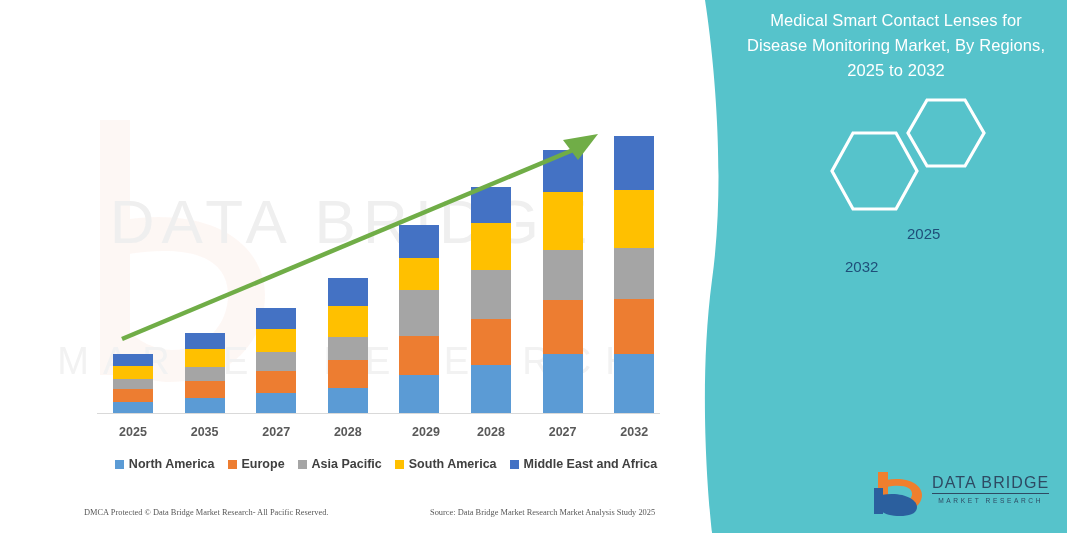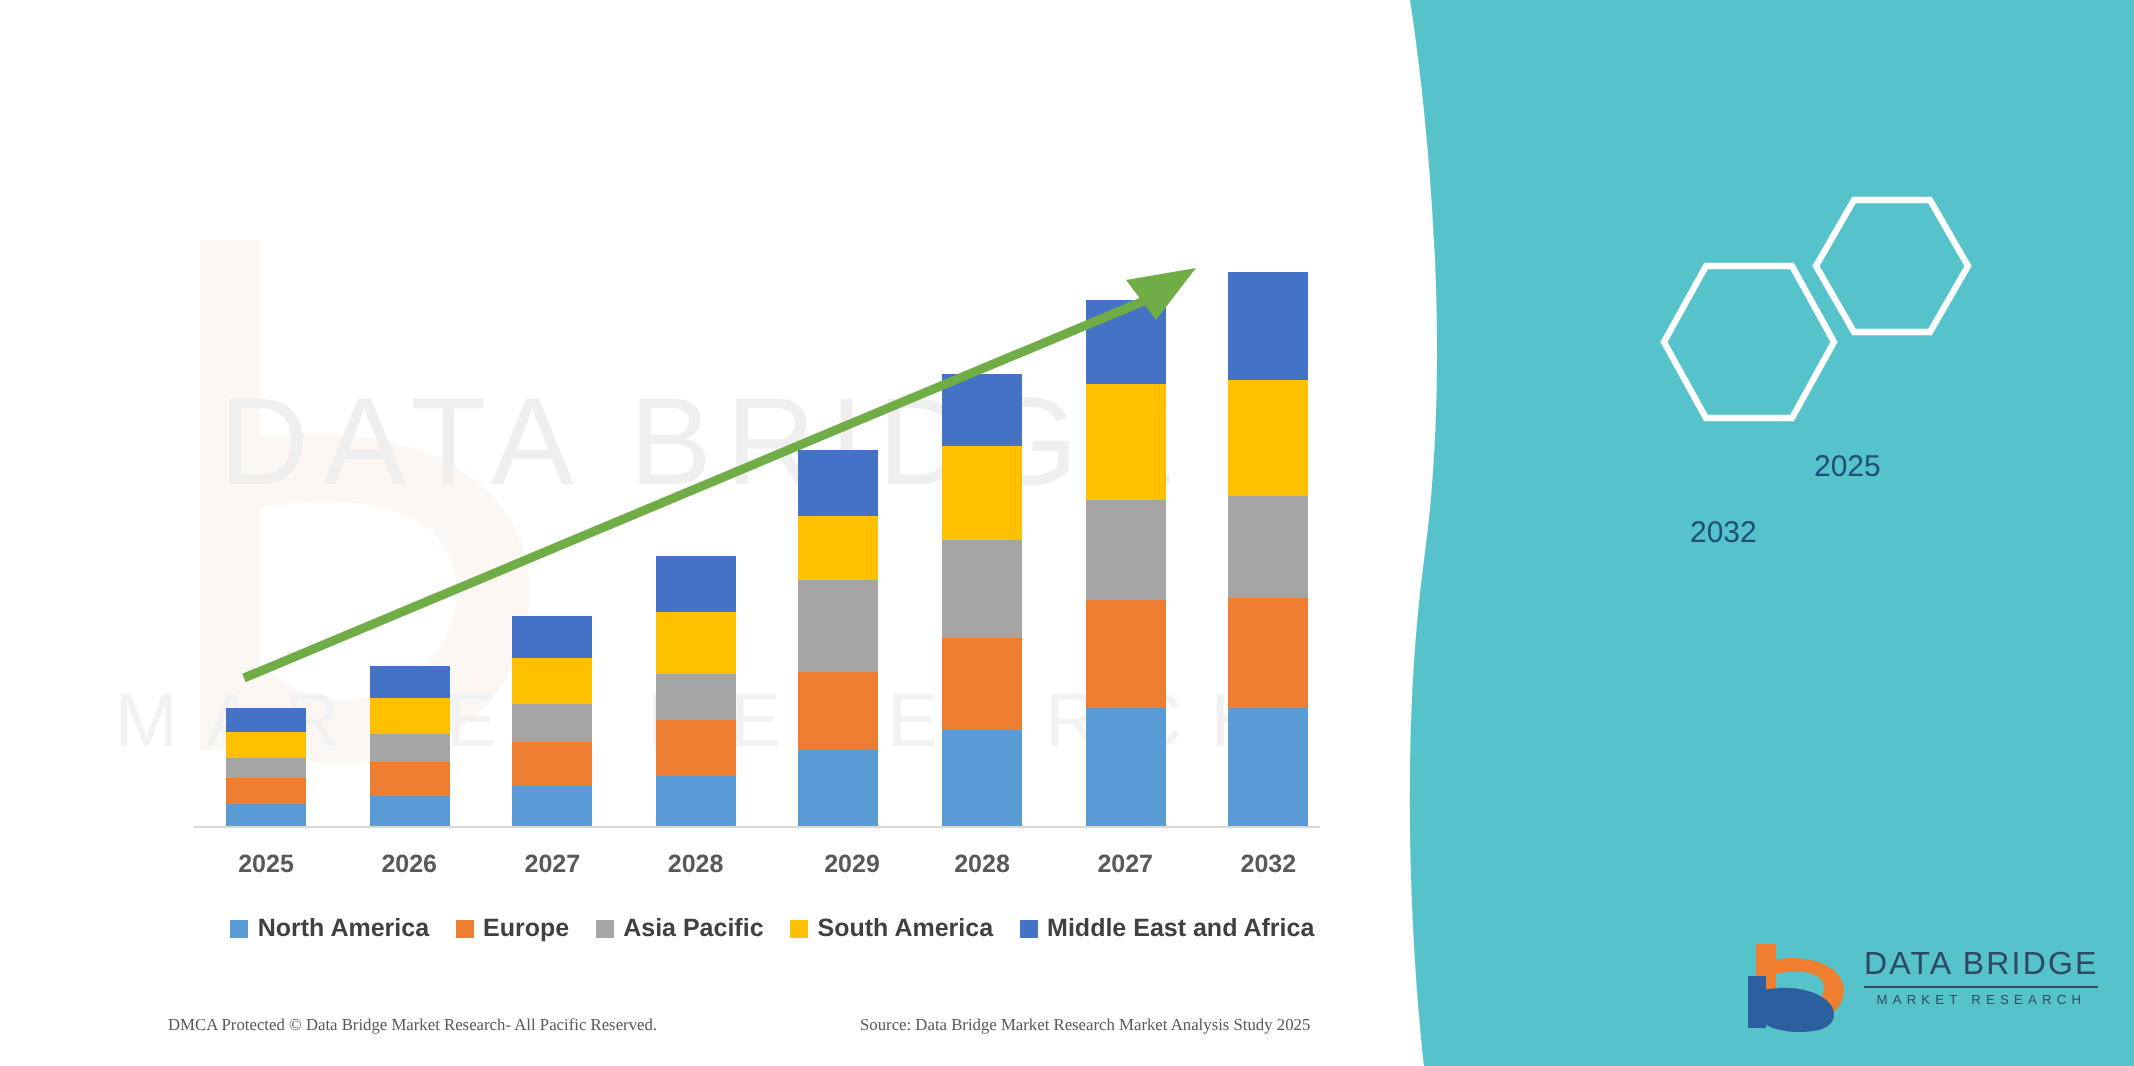--- a/index.html
+++ b/index.html
@@ -179,21 +179,21 @@
           <div class="seg" title="North America 2032" style="height: 59px; top: 354px; background: rgb(91, 155, 213);"></div>
           <div class="seg" title="Europe 2032" style="height: 55px; top: 299px; background: rgb(237, 125, 49);"></div>
           <div class="seg" title="Asia Pacific 2032" style="height: 51px; top: 248px; background: rgb(165, 165, 165);"></div>
           <div class="seg" title="South America 2032" style="height: 58px; top: 190px; background: rgb(255, 192, 0);"></div>
           <div class="seg" title="Middle East and Africa 2032" style="height: 54px; top: 136px; background: rgb(68, 114, 196);"></div>
         </div>
       </div>
     <div class="axis-line"></div>
     <div id="xlabels">
         <div class="xlabel" style="left: 103px;">2025</div>
-        <div class="xlabel" style="left: 174.6px;">2026</div>
+        <div class="xlabel" style="left: 174.6px;">2035</div>
         <div class="xlabel" style="left: 246.2px;">2027</div>
         <div class="xlabel" style="left: 317.8px;">2028</div>
         <div class="xlabel" style="left: 396px;">2029</div>
         <div class="xlabel" style="left: 461px;">2028</div>
         <div class="xlabel" style="left: 532.6px;">2027</div>
         <div class="xlabel" style="left: 604.2px;">2032</div>
       </div>
 
     <svg style="position:absolute;left:0;top:0;width:700px;height:470px;pointer-events:none;">
       <line id="arrow-line" x1="122" y1="339" x2="585" y2="145" stroke="#70ad47" stroke-width="4.5"></line>
@@ -227,20 +227,21 @@
   <div class="footer-left">DMCA Protected © Data Bridge Market Research-  All Pacific Reserved.</div>
   <div class="footer-right">Source: Data Bridge Market Research  Market Analysis Study 2025</div>
 
   <div class="teal-panel">
     <svg class="teal-svg" width="407" height="533" viewBox="0 0 407 533">
       <path d="M45 0 L407 0 L407 533 L52 533 C52 533 5 420 16 300 C27 180 45 0 45 0 Z" fill="#56c3cb"></path>
       <path d="M45 0 C45 0 70 150 52 280 C36 400 52 533 52 533 L0 533 L0 0 Z" fill="#ffffff"></path>
     </svg>
   </div>
 
+  <div class="panel-heading">Medical Smart Contact Lenses for Disease Monitoring Market, By Regions, 2025 to 2032</div>
 
   <div class="hex-wrap">
     <svg width="260" height="120" viewBox="0 0 260 120">
       <polygon points="137,5 175,5 194,38 175,71 137,71 118,38" fill="none" stroke="#ffffff" stroke-width="3.2"></polygon>
       <polygon points="63,38 106,38 127,76 106,114 63,114 42,76" fill="none" stroke="#ffffff" stroke-width="3.2"></polygon>
     </svg>
     <div class="hex-label hex-2025-label">2025</div>
     <div class="hex-label hex-2032-label">2032</div>
   </div>
 

